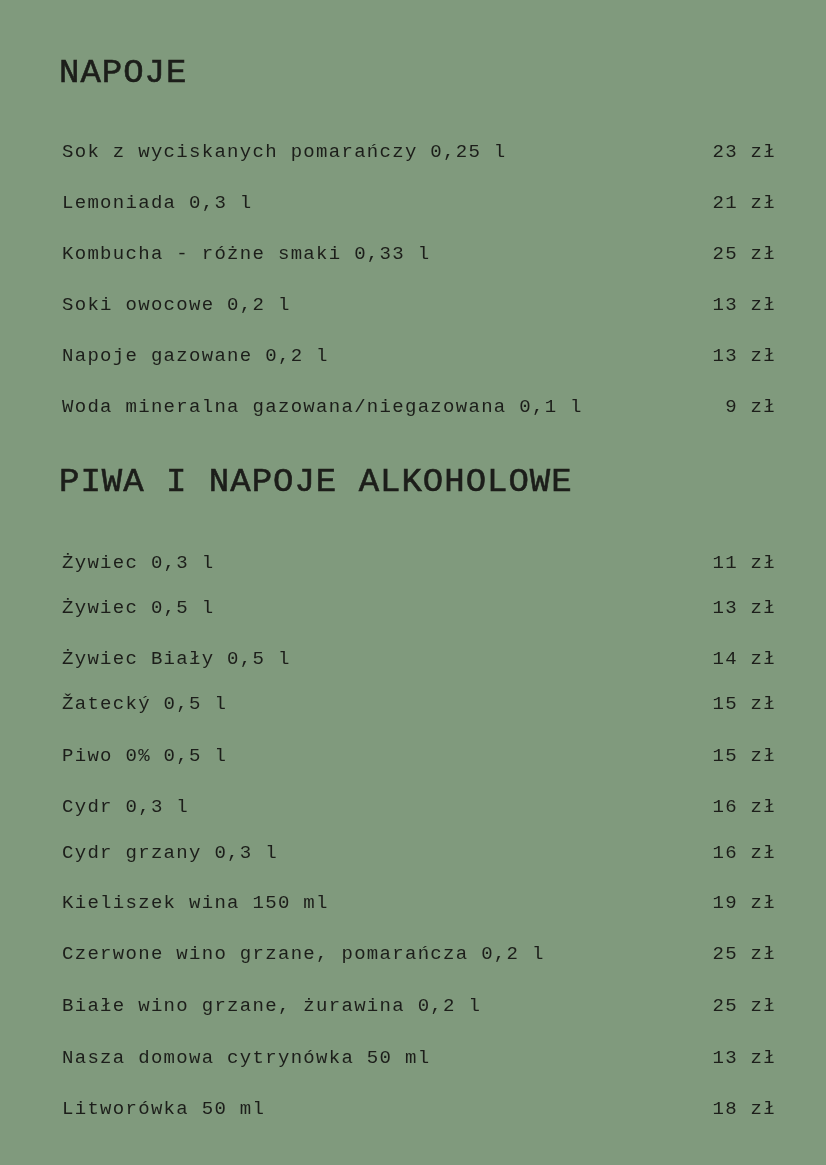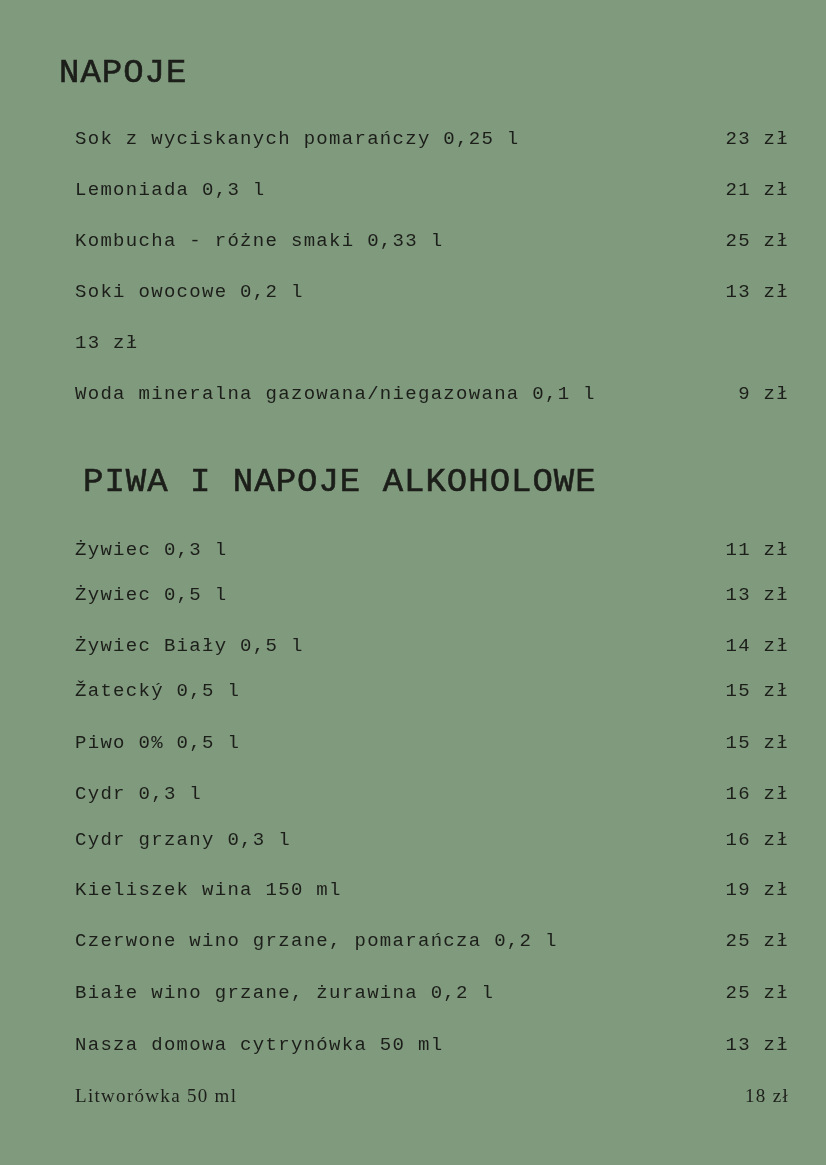--- a/index.html
+++ b/index.html
@@ -28,30 +28,31 @@
       margin: 0;
       font-family: "Liberation Mono", "DejaVu Sans Mono", monospace;
       font-weight: normal;
       font-size: 34px;
       letter-spacing: 1px;
       line-height: 1;
       -webkit-text-stroke: 0.6px #1c1e1a;
     }
     .row {
       position: absolute;
-      left: 75px;
+      left: 62px;
       width: 714px;
       height: 24px;
       display: flex;
       justify-content: space-between;
       align-items: center;
       font-size: 19px;
       letter-spacing: 1.3px;
       line-height: 24px;
       white-space: nowrap;
+      margin-top: 13px;
     }
     .row .name { flex: 0 0 auto; }
     .row .price { flex: 0 0 auto; text-align: right; }
   </style>
 </head>
 <body>
 
 <div class="page">
 
   <h1 class="section-title" style="top:56px;">NAPOJE</h1>
@@ -66,28 +67,29 @@
   </div>
   <div class="row" style="top:229px;">
     <span class="name">Kombucha - różne smaki 0,33 l</span>
     <span class="price">25 zł</span>
   </div>
   <div class="row" style="top:280px;">
     <span class="name">Soki owocowe 0,2 l</span>
     <span class="price">13 zł</span>
   </div>
   <div class="row" style="top:331px;">
+    <span class="name">Napoje gazowane 0,2 l</span>
     <span class="price">13 zł</span>
   </div>
   <div class="row" style="top:382px;">
     <span class="name">Woda mineralna gazowana/niegazowana 0,1 l</span>
     <span class="price">9 zł</span>
   </div>
 
-  <h1 class="section-title" style="top:465px;margin-left:24px;">PIWA I NAPOJE ALKOHOLOWE</h1>
+  <h1 class="section-title" style="top:465px;">PIWA I NAPOJE ALKOHOLOWE</h1>
 
   <div class="row" style="top:538px;">
     <span class="name">Żywiec 0,3 l</span>
     <span class="price">11 zł</span>
   </div>
   <div class="row" style="top:583px;">
     <span class="name">Żywiec 0,5 l</span>
     <span class="price">13 zł</span>
   </div>
   <div class="row" style="top:634px;">
@@ -119,18 +121,18 @@
     <span class="price">25 zł</span>
   </div>
   <div class="row" style="top:981px;">
     <span class="name">Białe wino grzane, żurawina 0,2 l</span>
     <span class="price">25 zł</span>
   </div>
   <div class="row" style="top:1033px;">
     <span class="name">Nasza domowa cytrynówka 50 ml</span>
     <span class="price">13 zł</span>
   </div>
-  <div class="row" style="top:1084px;font-family:Liberation Serif, serif;">
+  <div class="row" style="top:1084px;">
     <span class="name">Litworówka 50 ml</span>
     <span class="price">18 zł</span>
   </div>
 
 </div>
 
 </body></html>

